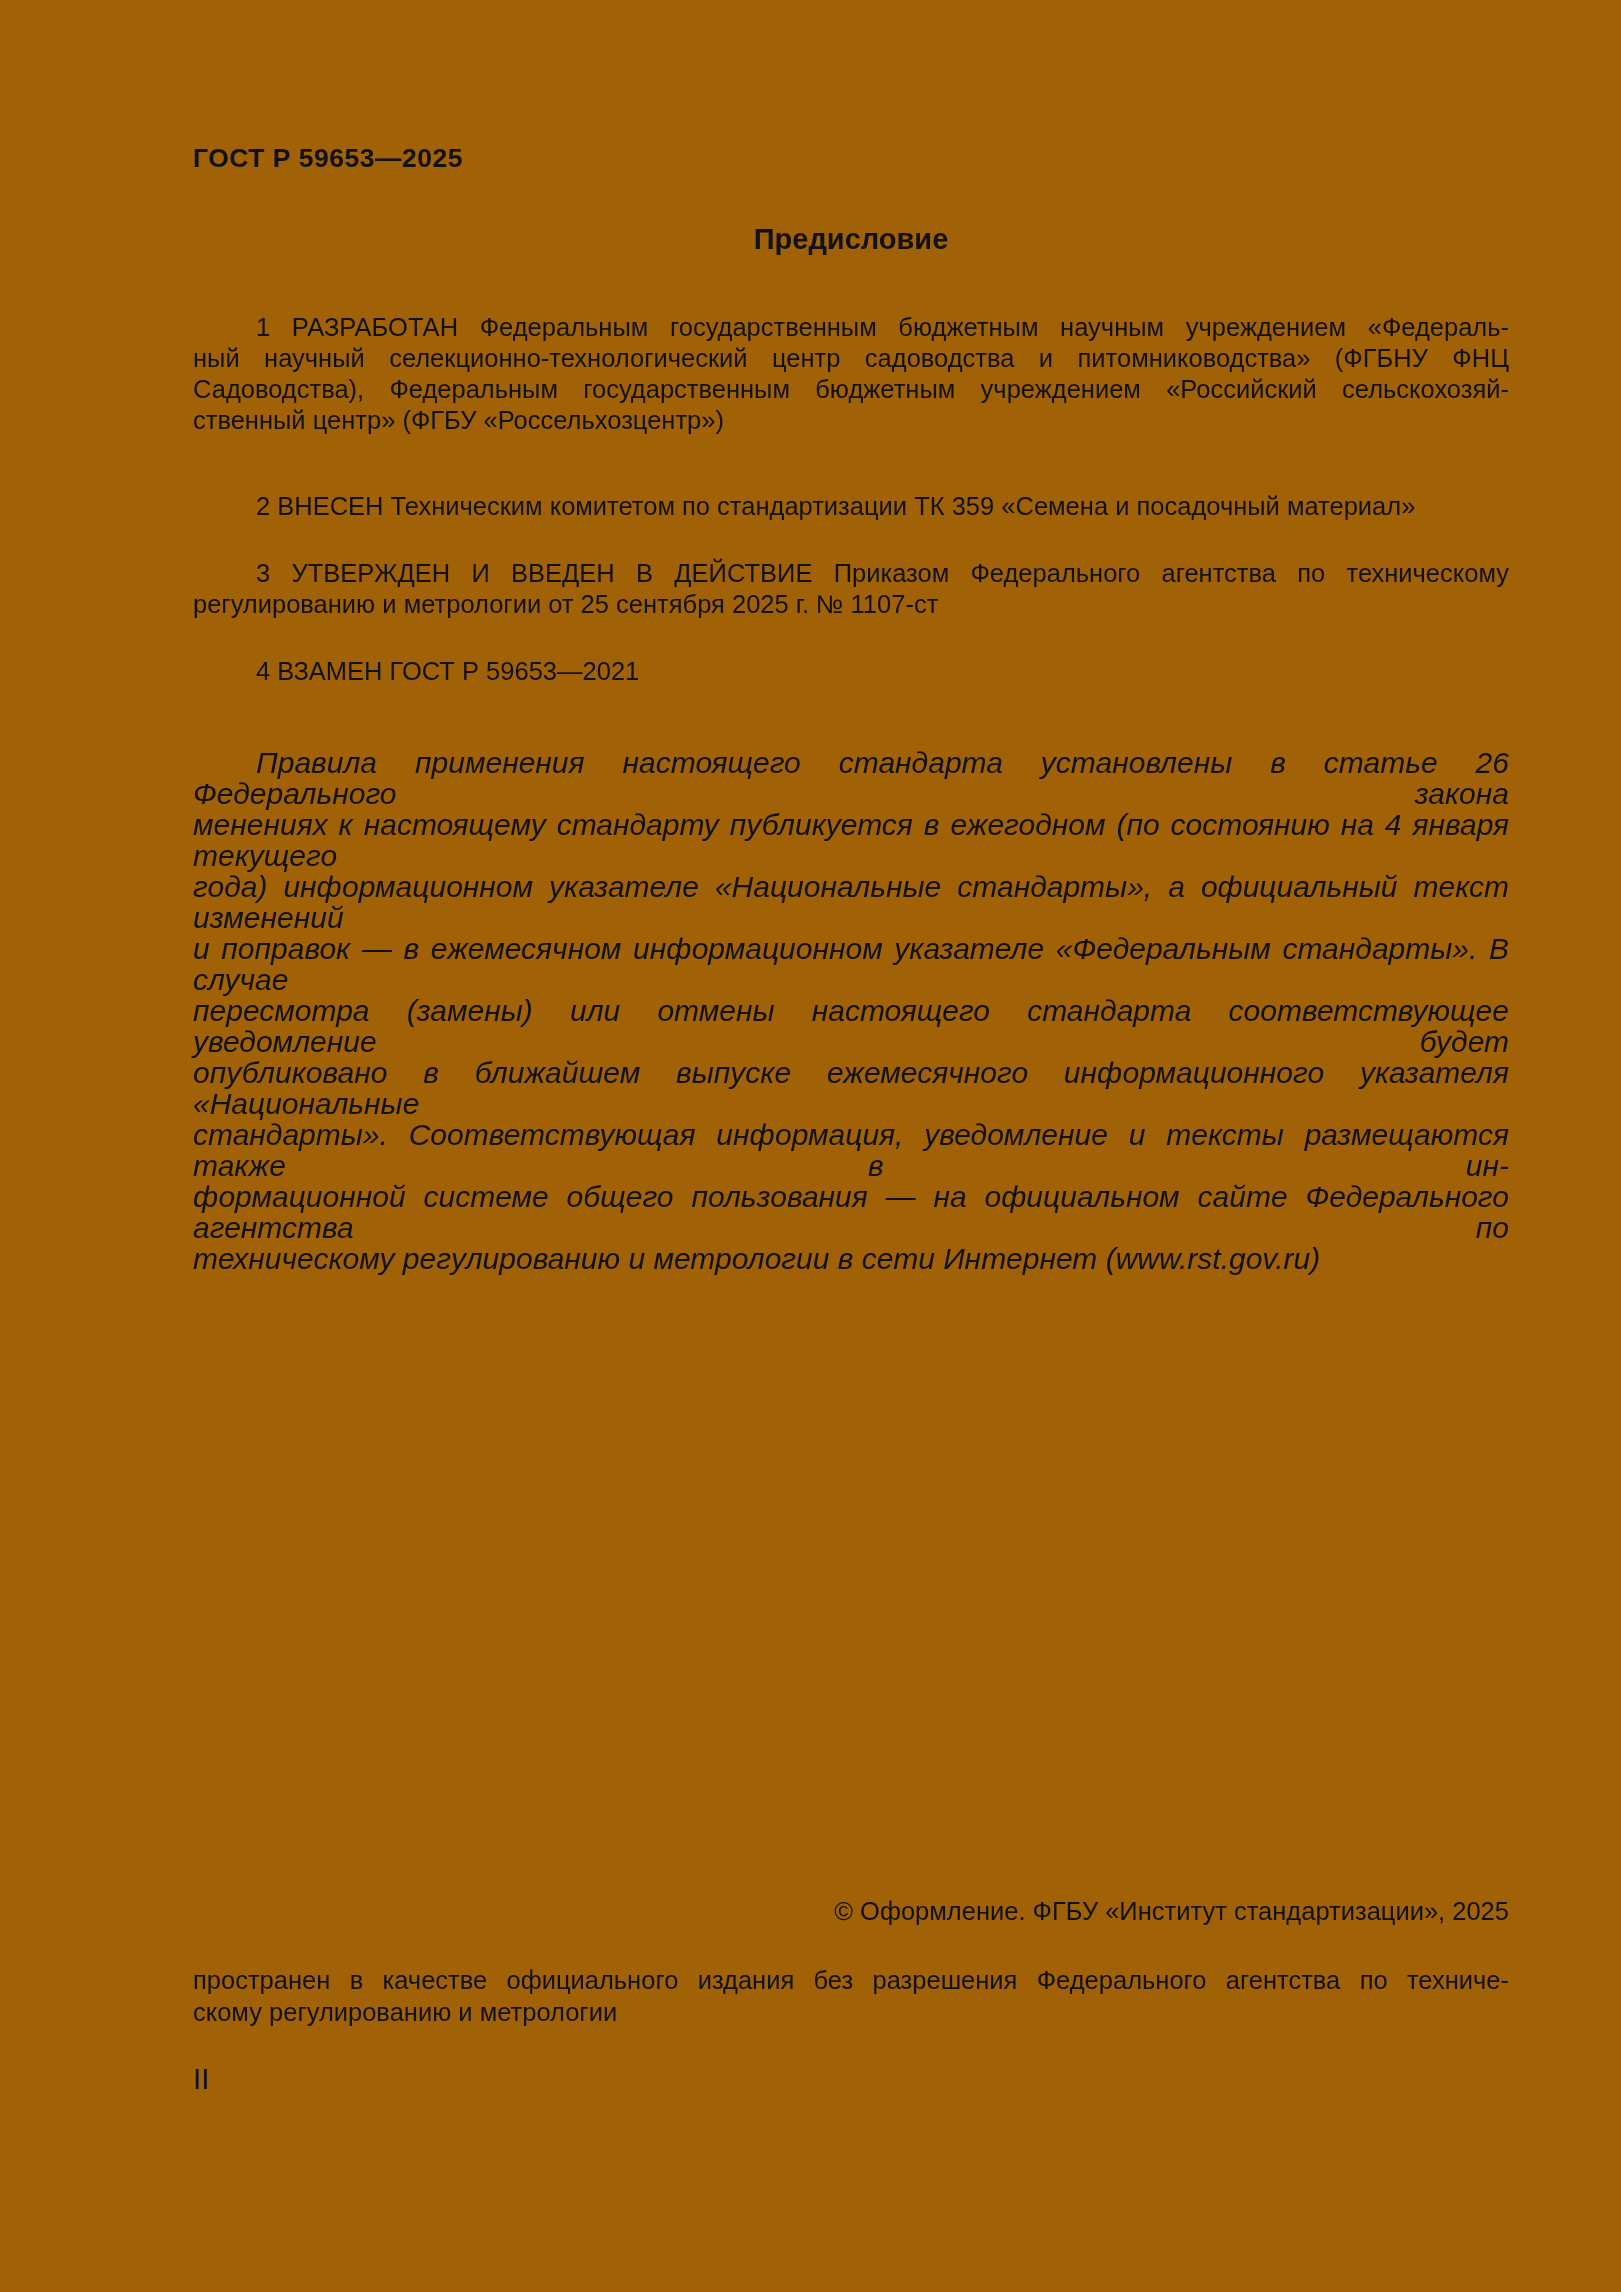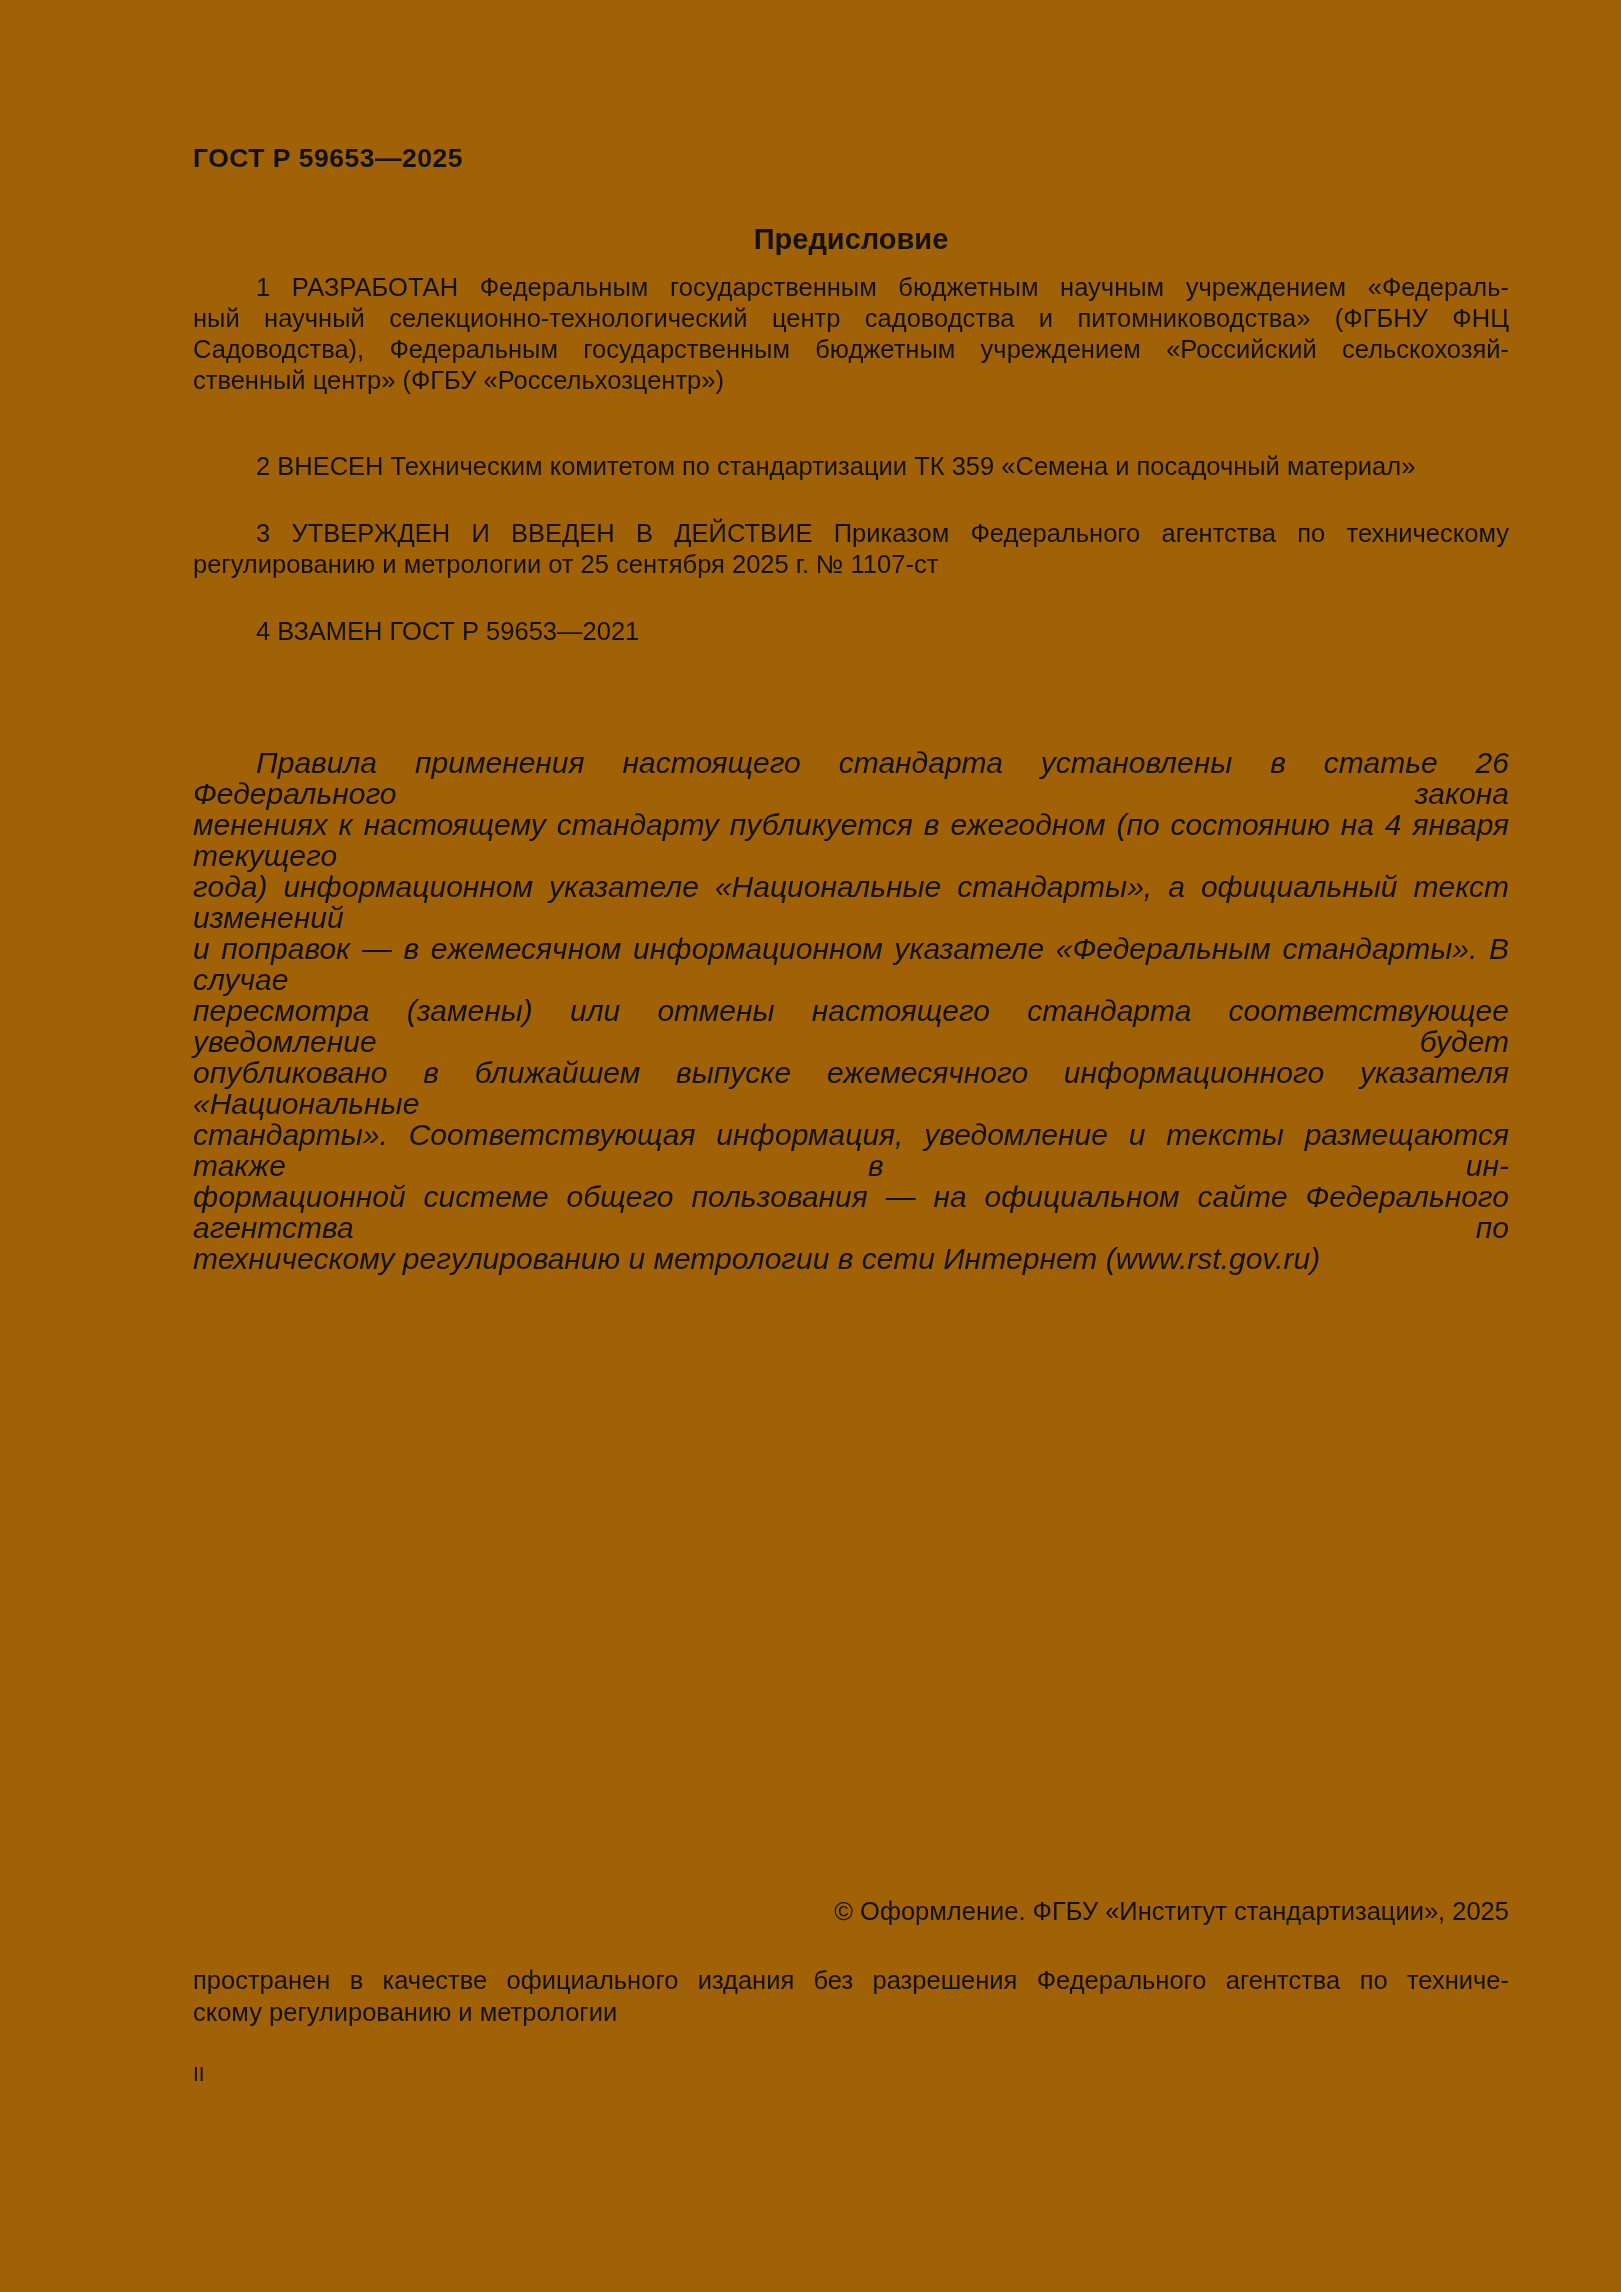--- a/index.html
+++ b/index.html
@@ -18,39 +18,39 @@
     font-size: 26.5px;
     font-weight: bold;
     letter-spacing: 0.5px;
   }
   .section-title {
     top: 223px;
     font-size: 29px;
     font-weight: bold;
     text-align: center;
   }
-  .body-block { font-size: 25.5px; line-height: 31px; }
+  .body-block { font-size: 25.5px; line-height: 31px; margin-top: 40px; }
   .italic-block { font-size: 30px; line-height: 31px; font-style: italic; }
   .bottom-block { font-size: 25.5px; line-height: 32px; }
   .line { text-align: justify; text-align-last: justify; }
   .line.last { text-align-last: left; }
   .line.indent { text-indent: 63px; }
   .single-line { text-indent: 63px; text-align: left; }
   .p1 { top: 272px; }
   .p2 { top: 451px; }
   .p3 { top: 518px; }
   .p4 { top: 616px; }
   .legal { top: 747px; }
   .copyright {
     top: 1897px;
     font-size: 25.5px;
     text-align: right;
   }
   .repro { top: 1964px; }
-  .page-number { top: 2062px; font-size: 21px; }
+  .page-number { top: 2062px; font-size: 30px; }
 </style>
 </head>
 <body>
 
 <div class="page">
 
   <div class="abs doc-header">ГОСТ Р 59653—2025</div>
 
   <div class="abs section-title">Предисловие</div>
 

